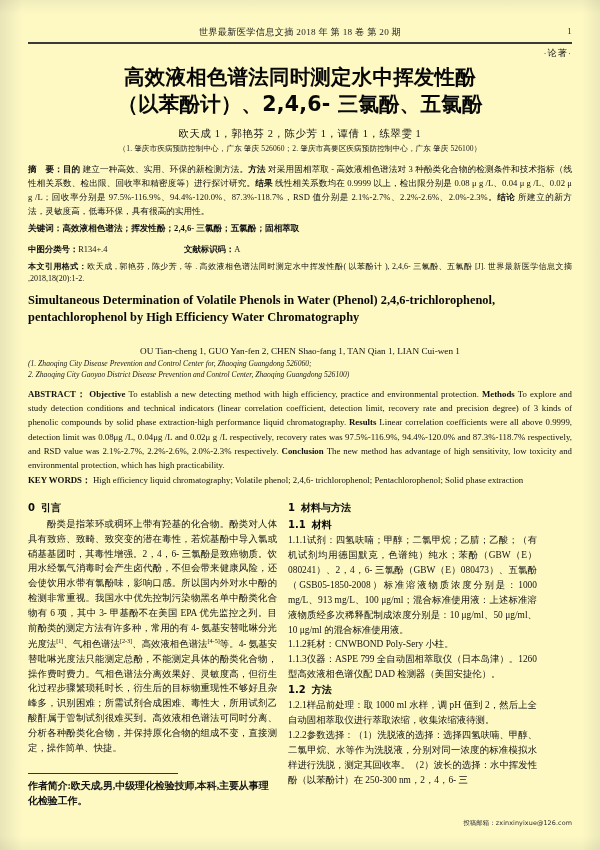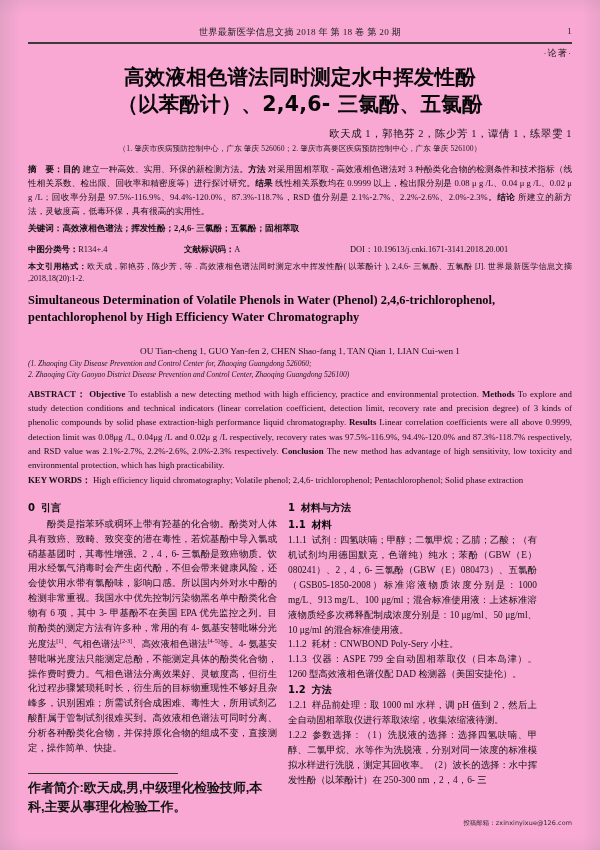--- a/index.html
+++ b/index.html
@@ -10,21 +10,21 @@
   body {
     width: 600px;
     height: 850px;
     overflow: hidden;
     font-family: "Liberation Serif", "DejaVu Serif", serif;
   }
   .page {
     position: relative;
     width: 600px;
     height: 850px;
-    background: #f9a8d4;
+    background: #fef9c3;
     box-sizing: border-box;
     padding: 0;
   }
   .page::after{
     content:"";
     position:absolute; left:0; top:0; right:0; bottom:0;
     pointer-events:none;
     background:
       linear-gradient(90deg, rgba(120,120,120,0.16) 0px, rgba(255,255,255,0) 22px),
       linear-gradient(270deg, rgba(120,120,120,0.13) 0px, rgba(255,255,255,0) 18px),
@@ -73,21 +73,21 @@
     text-align: center;
     font-family: "DejaVu Sans", "Liberation Sans", sans-serif;
     font-weight: bold;
     font-size: 20.5px;
     line-height: 1.32;
     color: #080808;
     letter-spacing: 0.2px;
     margin-top: 4px;
   }
   .cn-authors {
-    text-align: right;
+    text-align: center;
     font-size: 10.4px;
     color: #111;
     margin-top: 9px;
     letter-spacing: 0.6px;
   }
   .cn-affil {
     text-align: center;
     font-size: 7.6px;
     color: #1a1a1a;
     margin-top: 3px;
@@ -194,36 +194,36 @@
   }
   .para.ind { text-indent: 19px; }
   .para sup { font-size: 6.2px; vertical-align: super; }
   .subpara {
     font-size: 9.4px;
     line-height: 1.58;
     color: #121212;
     text-align: justify;
     margin: 0;
   }
-  .subpara .sn { margin-right: 5px; }
+  .subpara .sn { }
 
   
   .footnote-wrap {
     margin-top: 12px;
     padding-top: 5px;
   }
   .fn-rule {
     width: 150px;
     height: 1px;
     background: #333;
     margin-bottom: 4px;
   }
   .footnote {
-    font-family: Liberation Sans, sans-serif;
-    font-size: 13px;
+    font-family: Liberation Serif, serif;
+    font-size: 10px;
     font-weight: bold;
     color: #151515;
     line-height: 1.5;
     letter-spacing: -0.1px;
   }
   .submit-mail {
     position: absolute;
     right: 28px;
     bottom: 22px;
     font-size: 6.4px;
@@ -259,23 +259,20 @@
 
     <div class="cn-kw">关键词：高效液相色谱法；挥发性酚；2,4,6- 三氯酚；五氯酚；固相萃取</div>
 
     <div class="meta-row">
       <div class="m1">
         <b>中图分类号：</b><span>R134+.4</span>
       </div>
       <div class="m2">
         <b>文献标识码：</b><span>A</span>
       </div>
-      <div class="m3">
-        <span>DOI：</span><span>10.19613/j.cnki.1671-3141.2018.20.001</span>
-      </div>
     </div>
 
     <div class="cite">
       <b>本文引用格式：</b><span>欧天成 , 郭艳芬 , 陈少芳 , 等 . 高效液相色谱法同时测定水中挥发性酚( 以苯酚计 ), 2,4,6- 三氯酚、五氯酚 [J]. 世界最新医学信息文摘 ,2018,18(20):1-2.</span>
     </div>
 
     <div class="en-title">
       <div>Simultaneous Determination of Volatile Phenols in Water (Phenol) 2,4,6-trichlorophenol,</div>
       <div>pentachlorophenol by High Efficiency Water Chromatography</div>
     </div>

